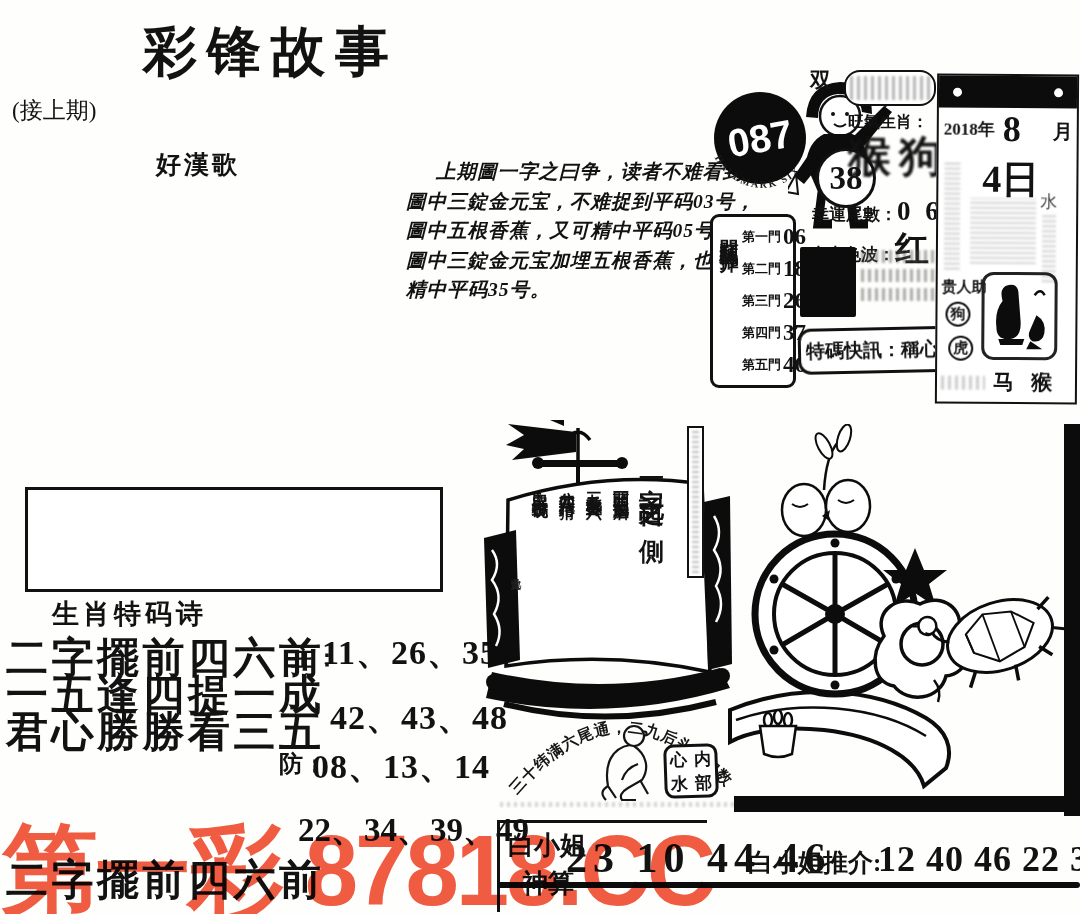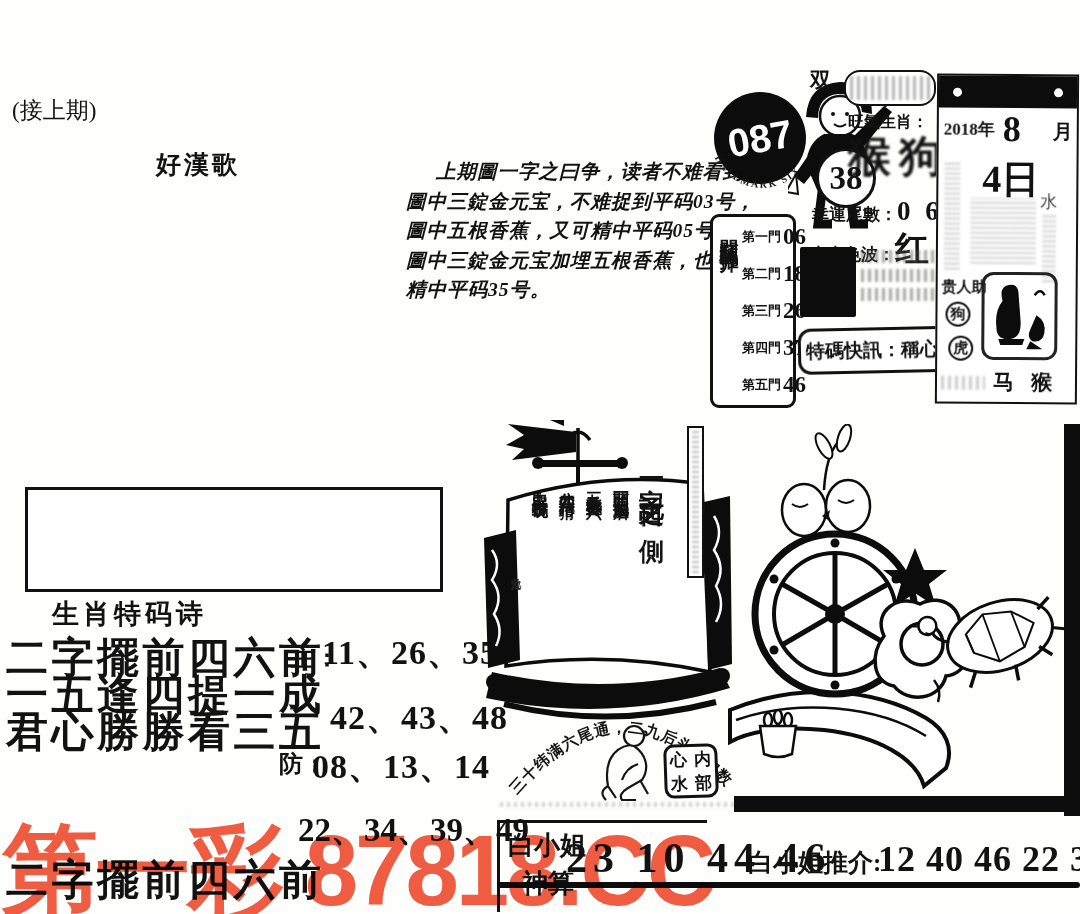--- a/index.html
+++ b/index.html
@@ -37,20 +37,21 @@
   .stamp span{display:flex;align-items:center;justify-content:center}
   .wm{font-family:"Liberation Sans","DejaVu Sans",sans-serif;font-weight:900;font-size:96px;letter-spacing:-3px;
       mix-blend-mode:multiply;opacity:.9;white-space:nowrap;transform:scaleY(1.04);z-index:50}
   svg{display:block}
 </style>
 </head>
 <body>
 
 <div class="page">
 
+  <div class="a sans" style="left:143px;top:16px;font-size:54px;font-weight:900;letter-spacing:10px">彩锋故事</div>
   <div class="a" style="left:12px;top:95px;font-size:23px;font-weight:400">(接上期)</div>
   <div class="a" style="left:156px;top:148px;font-size:25px;font-weight:800;letter-spacing:3px">好漢歌</div>
 
 
   <div class="a review blur" style="left:406px;top:157px;width:335px">
     <div class="indent2">上期圖一字之曰争，读者不难看到</div>
     <div>圖中三錠金元宝，不难捉到平码03号，</div>
     <div>圖中五根香蕉，又可精中平码05号，</div>
     <div>圖中三錠金元宝加埋五根香蕉，也可</div>
     <div>精中平码35号。</div>
@@ -94,21 +95,21 @@
     <div class="a blur" style="left:150px;top:70px;font-size:43px;font-weight:900;letter-spacing:8px;filter:blur(1px)">猴狗</div>
 
     <div class="a" style="left:114px;top:138px">
       <span class="blur" style="font-size:17px;font-weight:800">幸運尾數：</span><span style="font-size:27px;font-weight:700;letter-spacing:4px">0 6</span>
     </div>
 
     <div class="a" style="left:112px;top:168px">
       <span class="blur" style="font-size:17px;font-weight:800">大吉色波：</span><span style="font-size:34px;font-weight:700;letter-spacing:12px">红 绿</span>
     </div>
 
-    <div class="a doors" style="left:12px;top:156px;width:86px;height:194px">
+    <div class="a doors" style="left:12px;top:156px;width:86px;height:174px">
       <div class="doors-title">門類旺碼推介</div>
       <div style="display:flex;flex-direction:column;justify-content:space-between;padding:1px 0">
         <div class="door-row">
           <span class="door-label">第一門</span>
           <span class="door-val">06</span>
           </div>
         <div class="door-row">
           <span class="door-label">第二門</span>
           <span class="door-val">18</span>
           </div>

